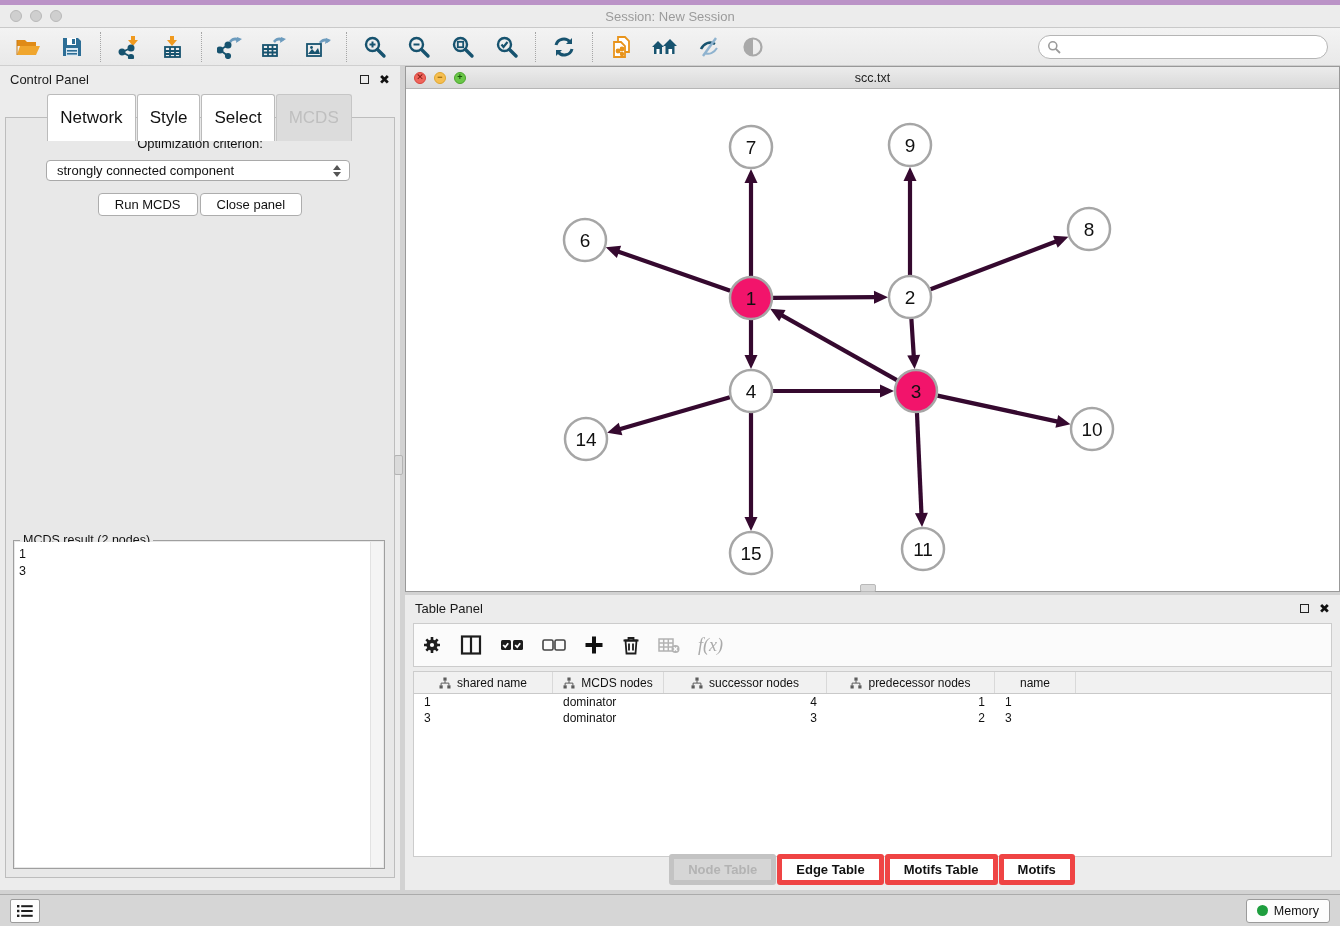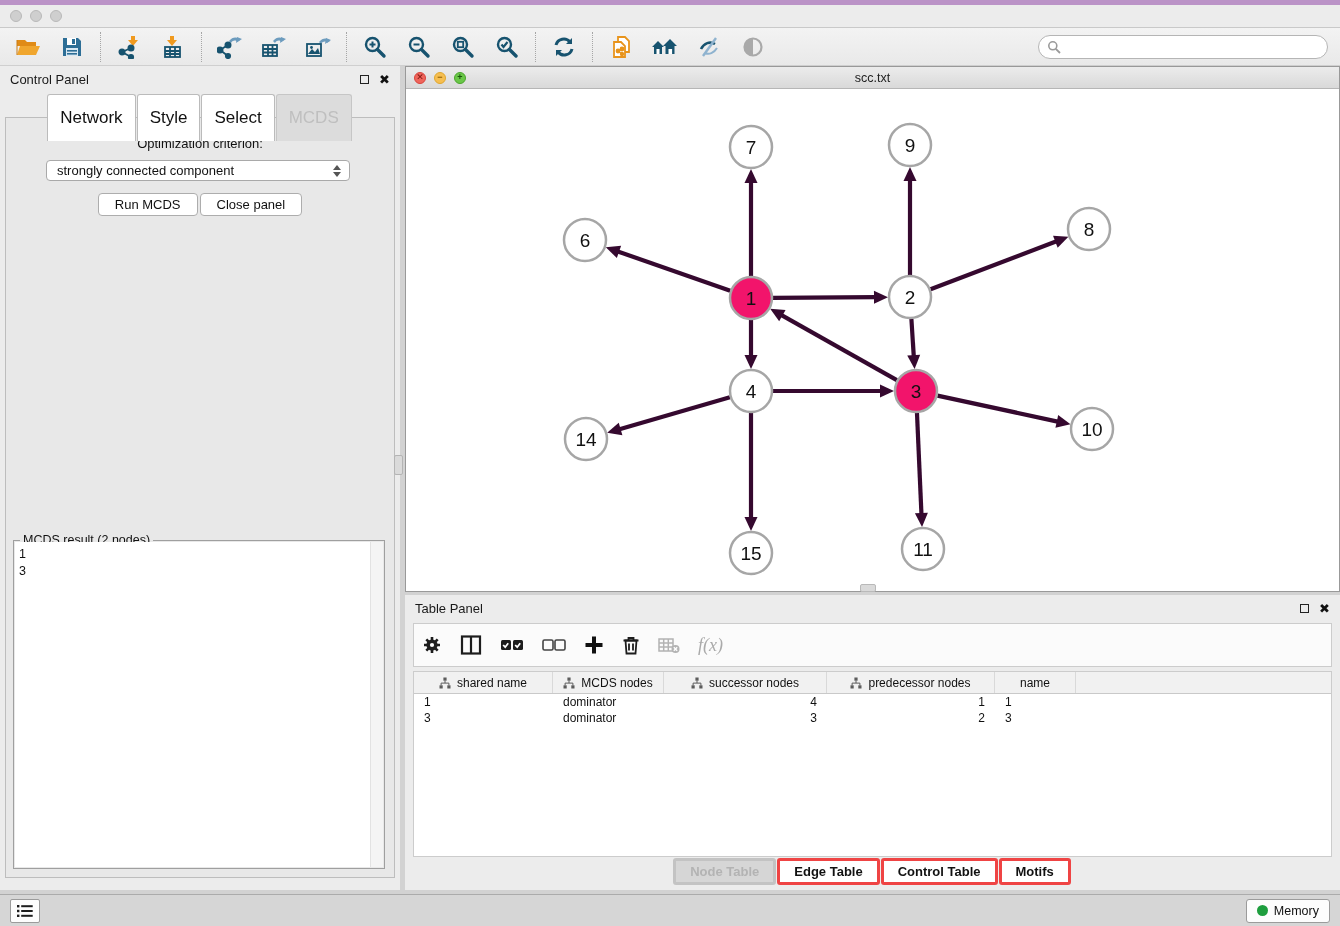--- a/index.html
+++ b/index.html
@@ -83,21 +83,21 @@
     font-size:18px;color:#aaa;}
   .tp-table{position:absolute;left:8px;right:8px;top:76px;bottom:33px;background:#fff;
     border:1px solid #ccc;overflow:hidden;}
   .tp-header{display:flex;height:22px;background:#f1f1f1;border-bottom:1px solid #c9c9c9;}
   .tp-hcell{display:flex;align-items:center;justify-content:center;gap:6px;font-size:12px;color:#111;
     border-right:1px solid #d9d9d9;height:100%;}
   .tp-row{display:flex;height:16px;font-size:12px;color:#111;align-items:center;}
   .tp-cell{padding:0 10px;overflow:hidden;white-space:nowrap;}
   .al{text-align:left;} .ar{text-align:right;}
   .tp-tabs{position:absolute;left:0;right:0;bottom:5px;display:flex;justify-content:center;}
-  .tp-tab{border:3px solid #ef4444;background:#fff;color:#111;font-size:13px;font-weight:bold;
+  .tp-tab{border:5px solid #ef4444;background:#fff;color:#111;font-size:13px;font-weight:bold;
     padding:3px 14px;border-radius:3px;margin-right:1px;}
   .tp-tab.active{background:#d6d6d6;color:#b3b3b3;border-color:#c3c3c3;}
   
   .status-bar{position:absolute;left:0;bottom:0;width:1340px;height:32px;background:#d6d6d6;
     border-top:1px solid #ababab;display:flex;align-items:center;gap:24px;}
   .list-btn{width:30px;height:24px;margin-left:10px;background:#fdfdfd;border:1px solid #9b9b9b;
     border-radius:2px;display:flex;align-items:center;justify-content:center;}
   .memory-btn{margin-left:auto;margin-right:10px;height:24px;background:#fdfdfd;border:1px solid #9b9b9b;
     border-radius:3px;display:flex;align-items:center;gap:6px;padding:0 10px;font-size:12.5px;color:#111;}
   .mem-dot{width:11px;height:11px;border-radius:50%;background:#1e9e3e;}
@@ -107,20 +107,21 @@
 
 <div id="app">
   <div class="purple-strip"></div>
 
   <div class="titlebar">
     <div class="mac-dots">
       <span class="mac-dot"></span>
       <span class="mac-dot"></span>
       <span class="mac-dot"></span>
     </div>
+    <div class="win-title">Session: New Session</div>
   </div>
 
   <div class="toolbar">
     <div class="tb-group">
       <span class="tb-btn">
         <svg width="26" height="24" viewBox="0 0 26 24">
             <path d="M2 5h8l2 2h9v4H2z" fill="#e08b17"></path>
             <path d="M2 20l3-9h20l-4 9z" fill="#f0a62e"></path>
             <path d="M2 20V5" stroke="#c97b12" stroke-width="1"></path>
           </svg>
@@ -532,21 +533,21 @@
         <div class="tp-cell al" style="width:139px">3</div>
         <div class="tp-cell al" style="width:111px">dominator</div>
         <div class="tp-cell ar" style="width:163px">3</div>
         <div class="tp-cell ar" style="width:168px">2</div>
         <div class="tp-cell al" style="width:81px">3</div>
       </div>
     </div>
     <div class="tp-tabs">
       <span class="tp-tab active">Node Table</span>
       <span class="tp-tab">Edge Table</span>
-      <span class="tp-tab">Control Table</span>
+      <span class="tp-tab">Motifs Table</span>
       <span class="tp-tab">Motifs</span>
     </div>
   </div>
 
   <div class="status-bar">
     <span class="list-btn">
       <svg width="16" height="14" viewBox="0 0 16 14">
           <g fill="#1d1d1d">
             <rect x="0" y="1" width="2.4" height="2.4"></rect>
             <rect x="0" y="5.8" width="2.4" height="2.4"></rect>

